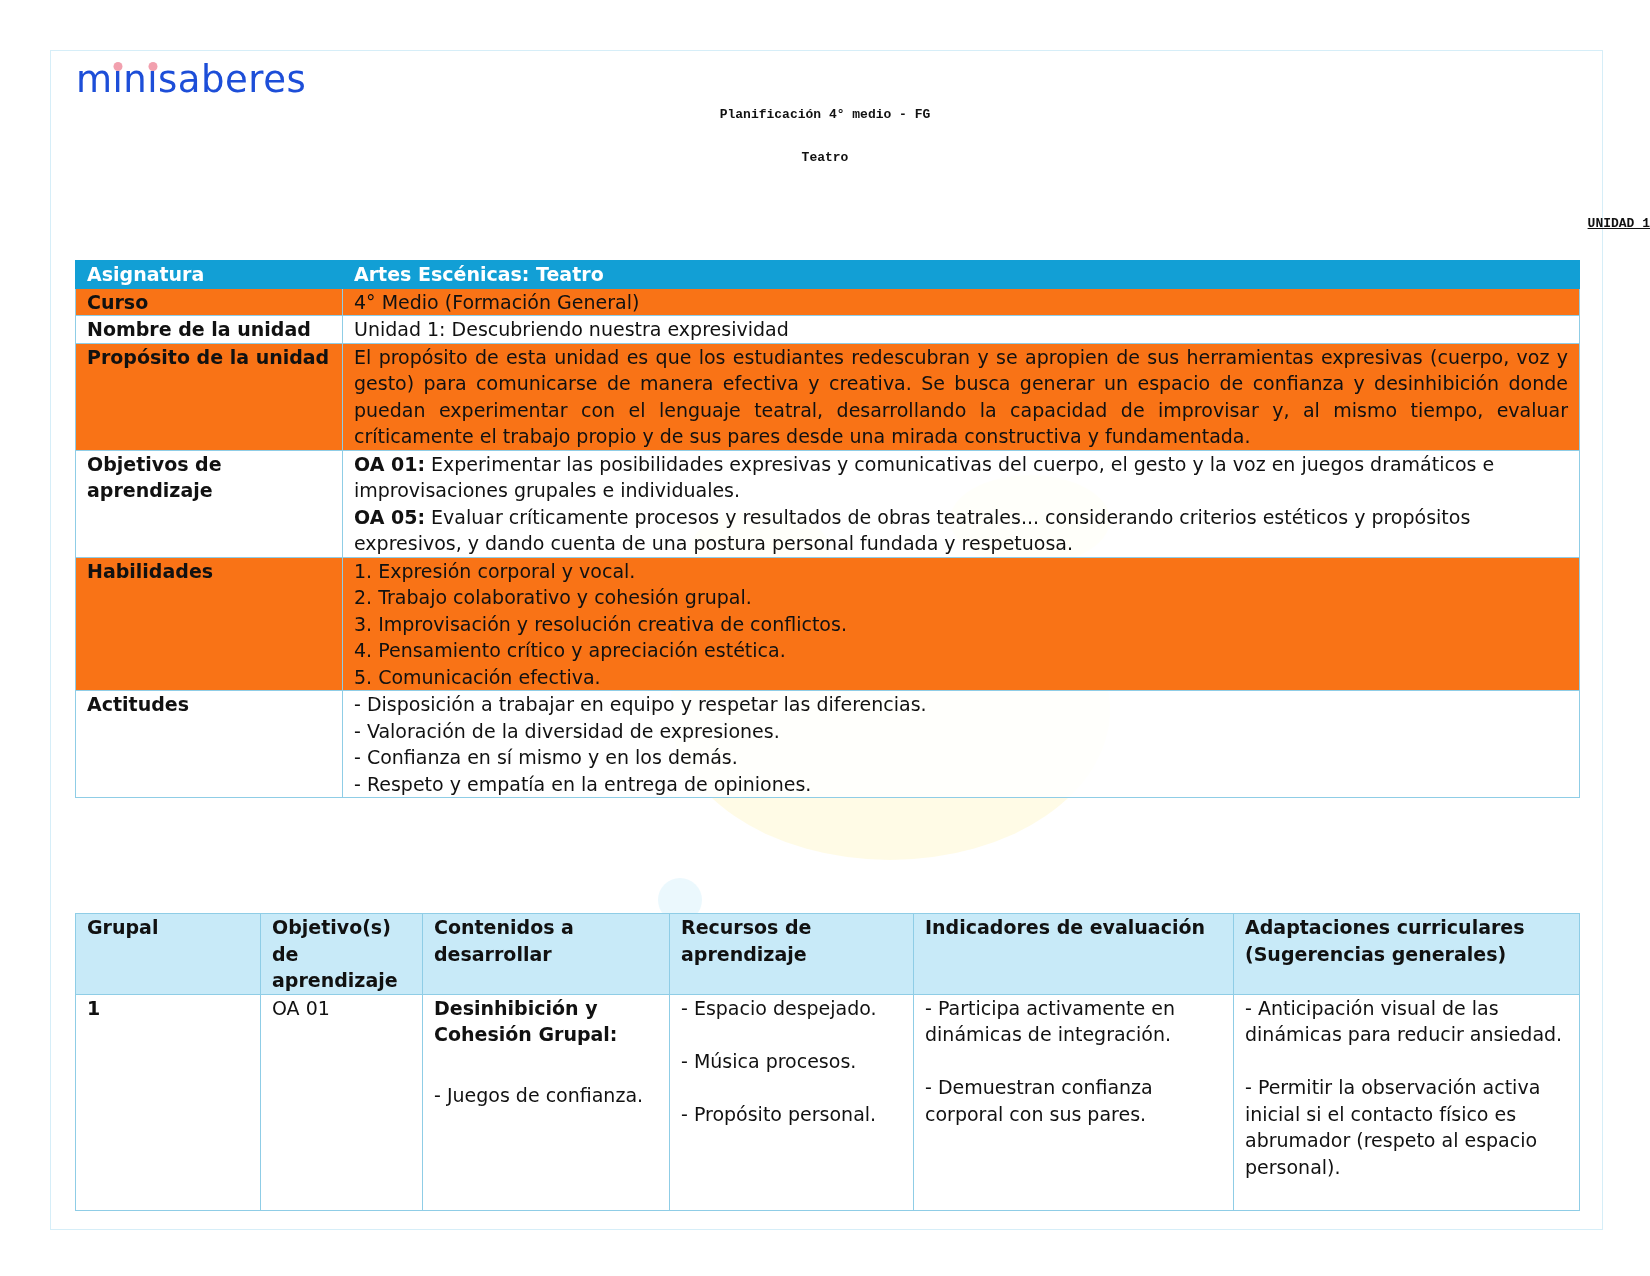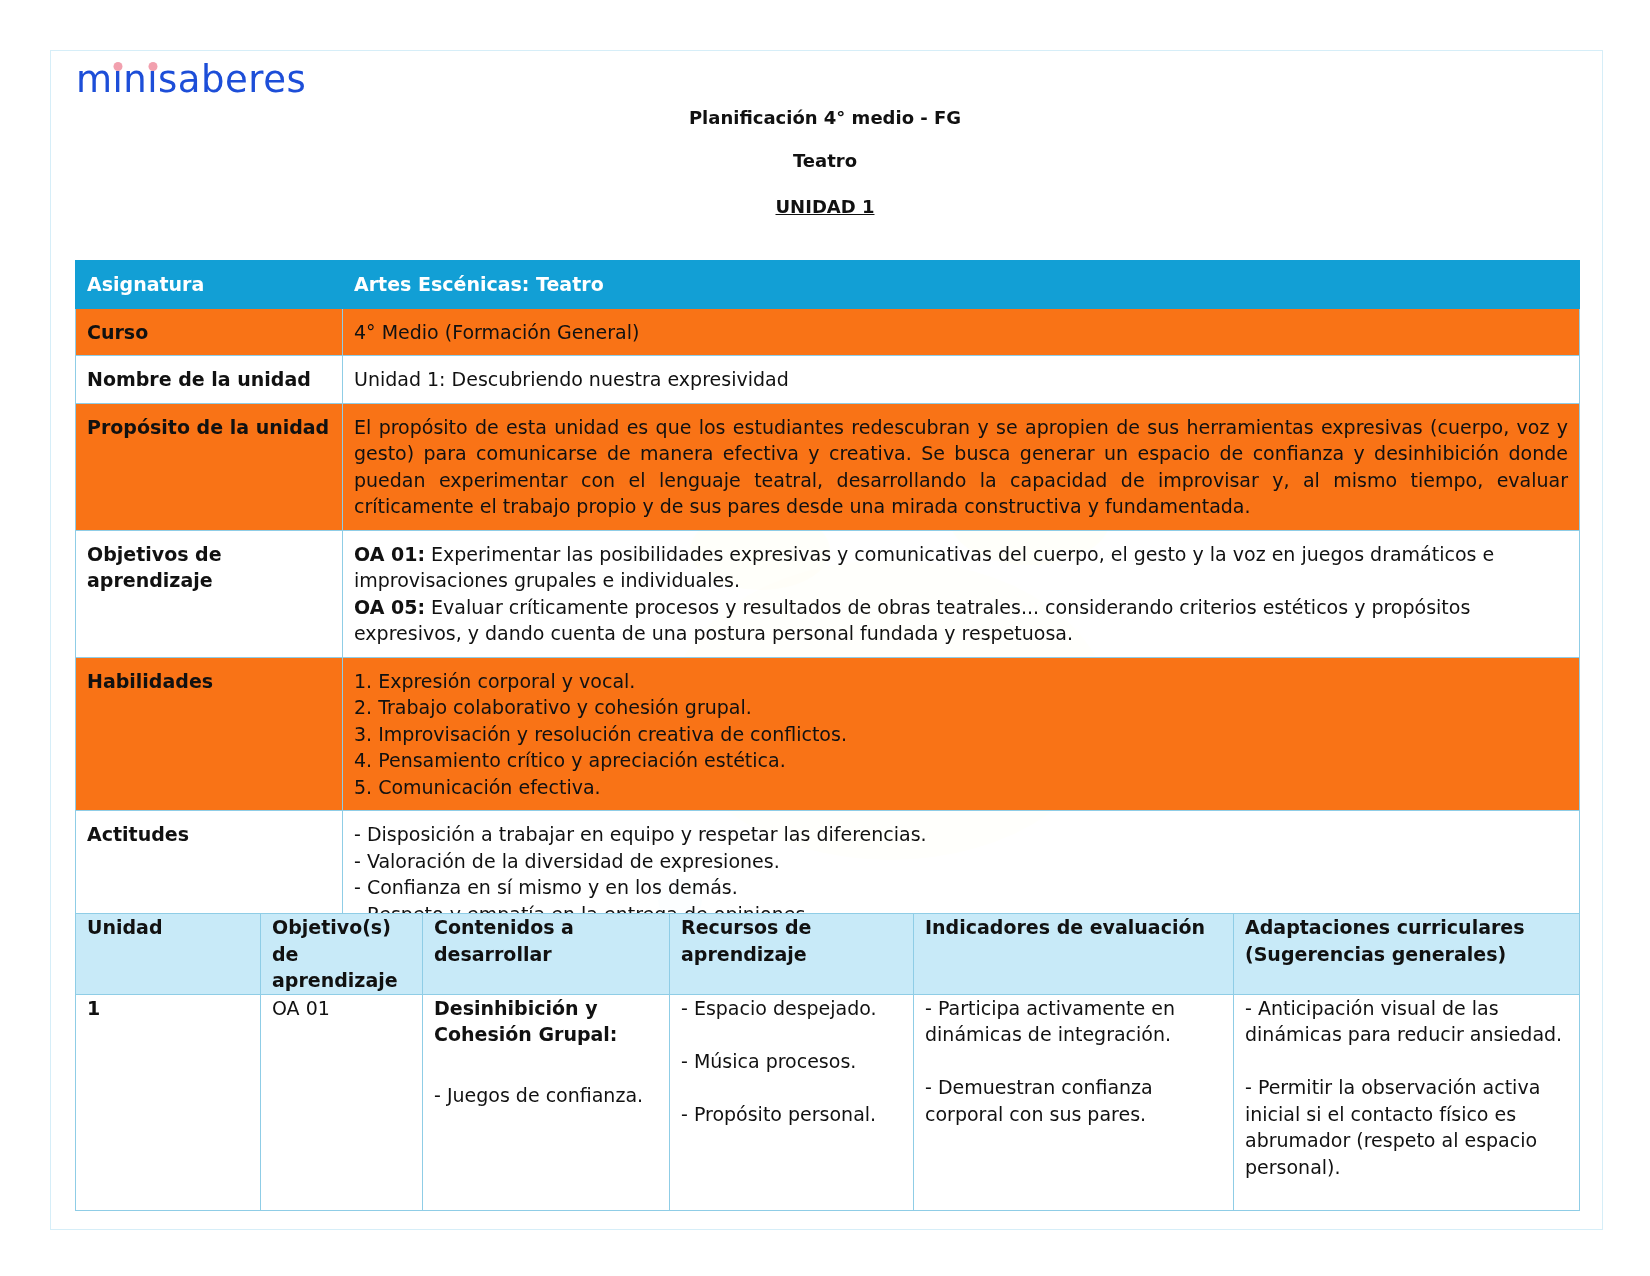--- a/index.html
+++ b/index.html
@@ -5,30 +5,30 @@
   html, body { margin: 0; padding: 0; background: #ffffff; }
   body { width: 1650px; height: 1276px; position: relative; overflow: hidden;
          font-family: "DejaVu Sans", "Liberation Sans", sans-serif; color: #111; }
   .page-frame { position: absolute; left: 50px; top: 50px; width: 1553px; height: 1180px;
                 border: 1px solid #d6eef8; box-sizing: border-box; }
   .logo { position: absolute; left: 76px; top: 58px; font-family: "DejaVu Sans", sans-serif;
           font-size: 37px; letter-spacing: 0.5px; color: #1d4ed8; font-weight: normal; }
   .logo .i { position: relative; display: inline-block; }
   .logo .dot { position: absolute; left: 50%; top: 4px; transform: translateX(-50%);
                width: 9px; height: 9px; background: #f2a0ae; border-radius: 50%; }
-  .titles { position: absolute; left: 0; width: 1650px; text-align: center; font-weight: bold; font-size: 18px; }
+  .titles { position: absolute; left: 0; width: 1650px; text-align: center; font-weight: bold; font-size: 13px; font-family: Liberation Mono, monospace; }
   .t1 { top: 107px; }
   .t2 { top: 150px; }
-  .t3 { top: 196px; text-decoration: underline; }
+  .t3 { top: 216px; text-decoration: underline; text-align: right; }
 
   .watermark { position: absolute; left: 560px; top: 430px; width: 620px; height: 500px; pointer-events: none; }
 
   table.info { position: absolute; left: 75px; top: 260px; width: 1505px; border-collapse: collapse;
                font-size: 19px; line-height: 26.5px; table-layout: fixed; }
-  table.info td { border: 1px solid #8fcde6; padding: 10px 11px; vertical-align: top; }
+  table.info td { border: 1px solid #8fcde6; padding: 0 11px; vertical-align: top; }
   table.info td.lab { width: 244px; font-weight: bold; }
   tr.hdr td { background: #129fd5; color: #ffffff; font-weight: bold; border-color: #129fd5; }
   tr.shade td { background: #f97316; }
   tr.white td { background: rgba(255,255,255,0.85); }
   .just { text-align: justify; }
 
   table.weeks { position: absolute; left: 75px; top: 913px; width: 1505px; border-collapse: collapse;
                 font-size: 19px; line-height: 26.5px; table-layout: fixed; }
   table.weeks td, table.weeks th { border: 1px solid #8fcde6; padding: 0 11px; vertical-align: top; text-align: left; }
   table.weeks th { background: #c8eaf8; font-weight: bold; }
@@ -108,21 +108,21 @@
   <colgroup>
     <col style="width:185px">
       <col style="width:162px">
       <col style="width:247px">
       <col style="width:244px">
       <col style="width:320px">
       <col>
   </colgroup>
   <tbody>
       <tr>
-    <th>Unidad</th>
+    <th>Grupal</th>
     <th>Objetivo(s) de aprendizaje</th>
     <th>Contenidos a desarrollar</th>
     <th>Recursos de aprendizaje</th>
     <th>Indicadores de evaluación</th>
     <th>Adaptaciones curriculares (Sugerencias generales)</th>
   </tr>
   <tr>
     <td class="b">1</td>
     <td>OA 01</td>
     <td>

